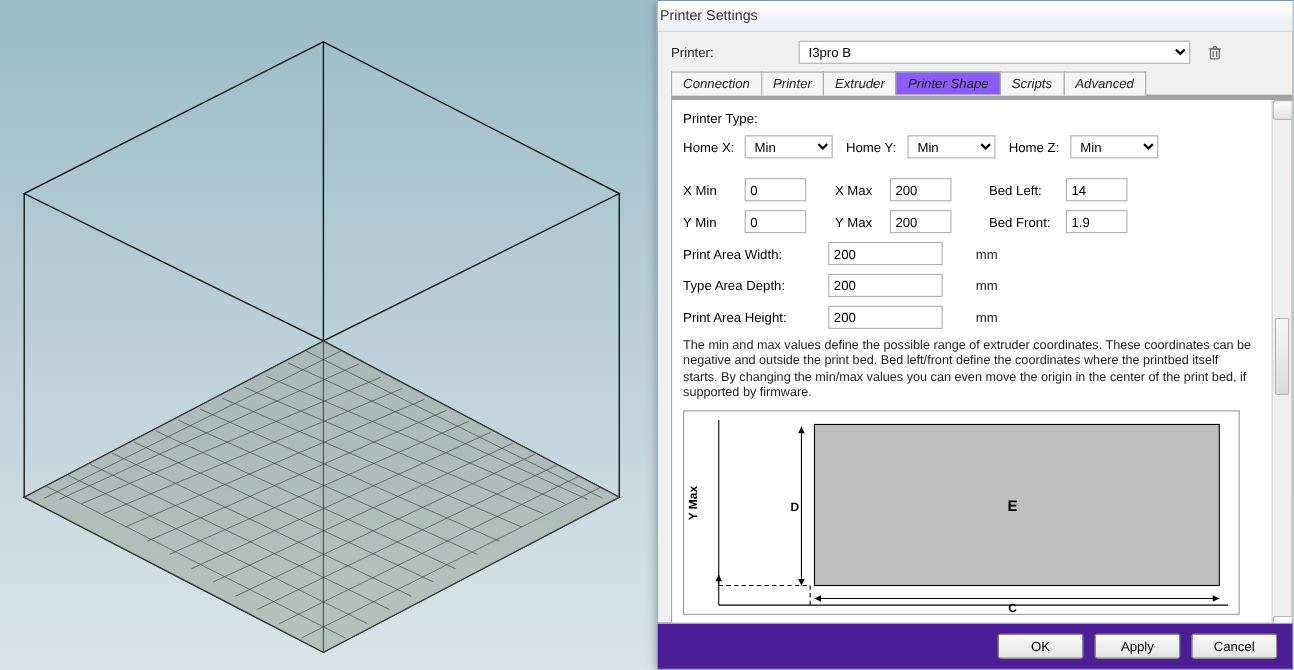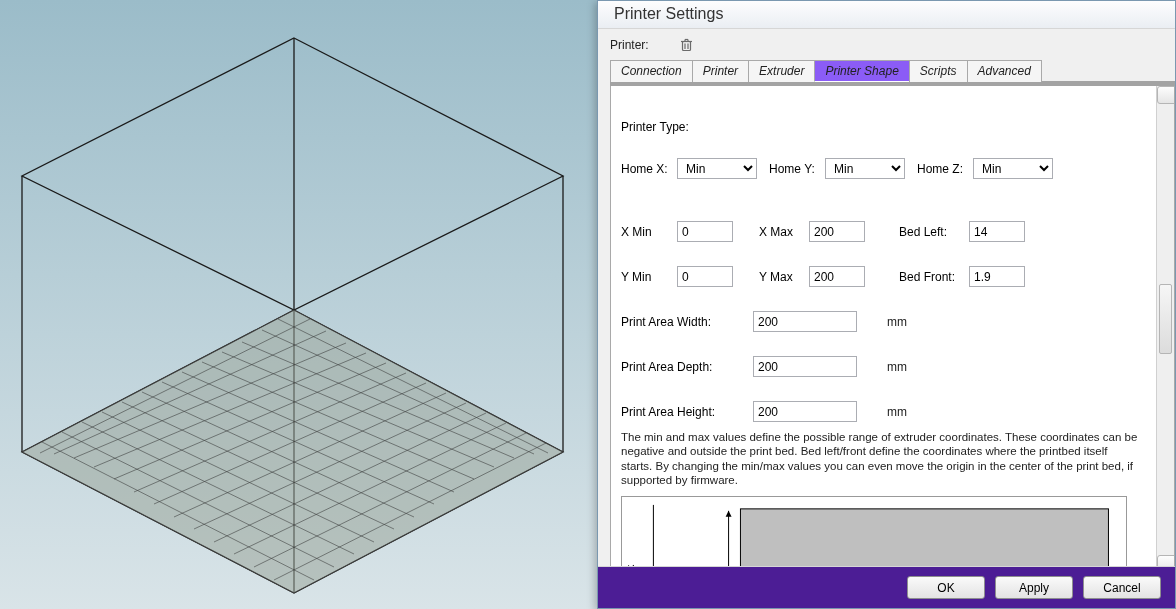--- a/index.html
+++ b/index.html
@@ -34,22 +34,22 @@
   height: 609px;
   background: #f0f0f0;
   border: 1px solid #7a98b0;
   box-shadow: -2px 2px 8px rgba(0,0,0,.25);
   display: flex;
   flex-direction: column;
 }
 .dlg-title {
   height: 28px;
   line-height: 26px;
-  padding: 0 16px;
-  font-size: 16px;
+  padding: 0 2px;
+  font-size: 13px;
   color: #333;
   border-bottom: 1px solid #d6d6d6;
   background: linear-gradient(#fdfdfe,#eaeef3);
 }
 .dlg-body {
   flex: 1;
   padding: 8px 0 8px 12px;
   position: relative;
   overflow: hidden;
 }
@@ -92,21 +92,21 @@
   border: 1px solid #a9a9a9;
   border-top: none;
   background: #fff;
   padding: 10px 10px 10px 10px;
   height: 488px;
   overflow: hidden;
   position: relative;
 }
 
 
-.frow { display: flex; align-items: center; margin-bottom: 8px; margin-top: 24px; }
+.frow { display: flex; align-items: center; margin-bottom: 8px; }
 .cell-lbl { width: 96px; }
 .sel-sm { width: 80px; }
 .in-sm  { width: 56px; }
 .in-md  { width: 104px; }
 .gap26 { width: 26px; }
 .unit { margin-left: 30px; color:#222;}
 .help {
   font-size: 11.5px;
   color: #222;
   line-height: 1.25;
@@ -228,20 +228,23 @@
   </svg>
 </div>
 
 <div class="dialog">
   <div class="dlg-title">Printer Settings</div>
 
   <div class="dlg-body">
 
     <div class="row">
       <span class="lbl" style="width:54px">Printer:</span>
+      <select class="printer-select">
+        <option>I3pro B</option>
+      </select>
       <span class="trash">
         <svg width="13" height="14" viewBox="0 0 13 14">
             <g fill="none" stroke="#6b6b6b" stroke-width="1.2">
               <rect x="2.5" y="3.5" width="8" height="9" rx="1"></rect>
               <line x1="1" y1="3.5" x2="12" y2="3.5"></line>
               <line x1="5" y1="3" x2="5" y2="1.5"></line>
               <line x1="8" y1="3" x2="8" y2="1.5"></line>
               <line x1="5" y1="1.5" x2="8" y2="1.5"></line>
               <line x1="5" y1="5.5" x2="5" y2="11"></line>
               <line x1="8" y1="5.5" x2="8" y2="11"></line>
@@ -299,21 +302,21 @@
         <span style="width:70px">Bed Front:</span>
         <input class="in-sm" type="text" value="1.9" style="">
       </div>
 
       <div class="frow">
         <span style="width:132px">Print Area Width:</span>
         <input class="in-md" type="text" value="200" style="">
         <span class="unit">mm</span>
       </div>
       <div class="frow">
-        <span style="width:132px">Print Area Depth:</span>
+        <span style="width:132px">Type Area Depth:</span>
         <input class="in-md" type="text" value="200" style="">
         <span class="unit">mm</span>
       </div>
       <div class="frow">
         <span style="width:132px">Print Area Height:</span>
         <input class="in-md" type="text" value="200" style="">
         <span class="unit">mm</span>
       </div>
 
       <div class="help">The min and max values define the possible range of extruder coordinates. These coordinates can be negative and outside the print bed. Bed left/front define the coordinates where the printbed itself starts. By changing the min/max values you can even move the origin in the center of the print bed, if supported by firmware.</div>

